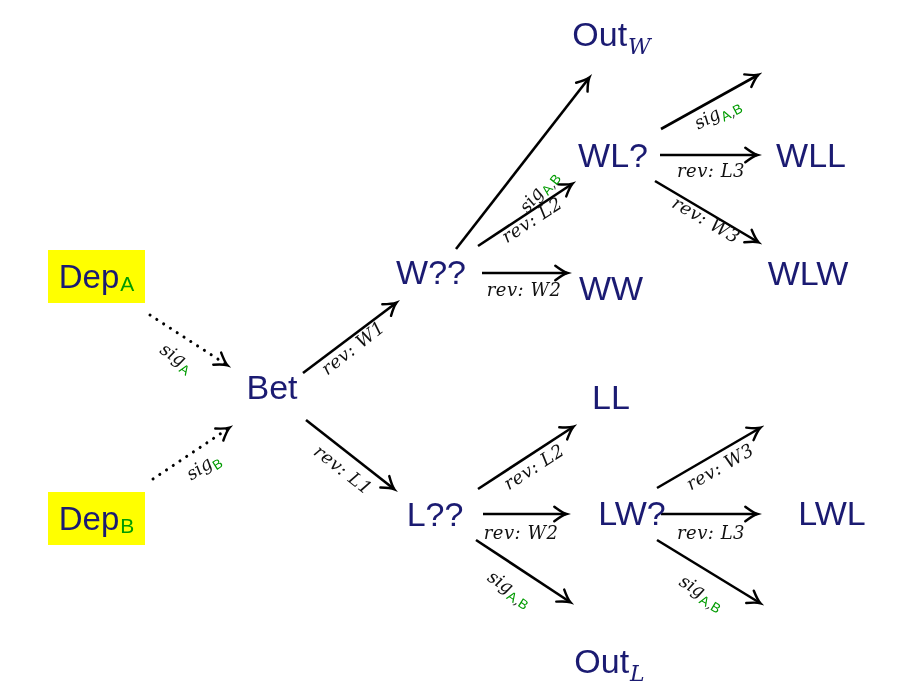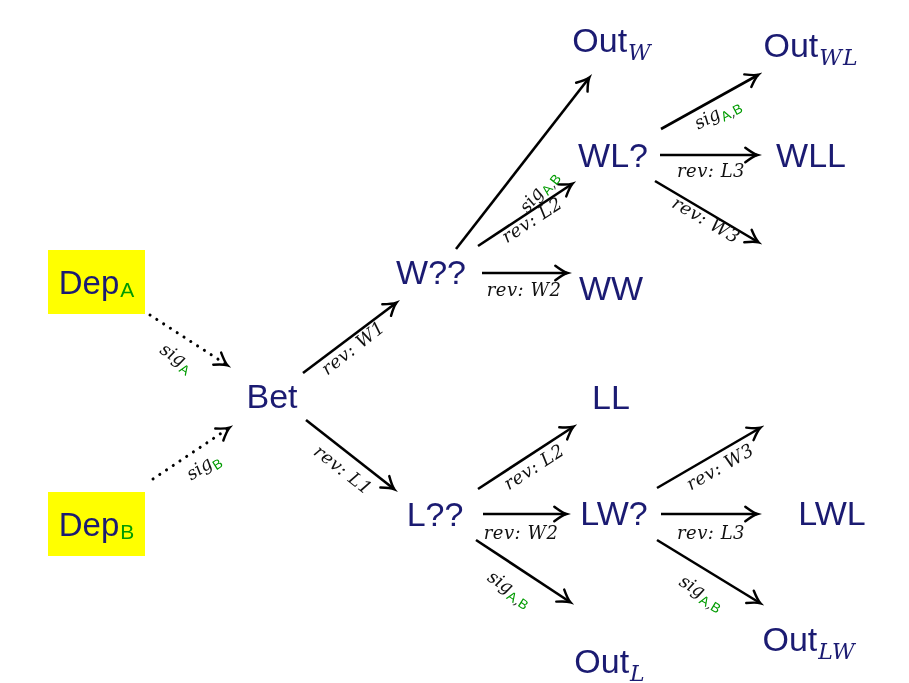--- a/index.html
+++ b/index.html
@@ -11,21 +11,21 @@
 
   .node {
     position:absolute; transform:translate(-50%,-50%);
     color:#1b1b72; white-space:nowrap; line-height:1;
   }
   .nmain { font-size:34px; }
   .nsub  { font-size:22px; position:relative; top:8px; margin-left:1px; letter-spacing:1px; }
   .math-sub { font-family:"DejaVu Serif", serif; font-style:italic; }
 
   .dep {
-    transform:none; background:#ffff00; width:97px; height:64px;
+    transform:none; background:#ffff00; width:97px; height:53px;
     display:flex; align-items:center; justify-content:center;
   }
   .dep .nmain { font-size:33px; }
   .dep .nsub  { font-size:21px; color:#009b00; top:7px; letter-spacing:0; }
 
   .elabel {
     position:absolute; white-space:nowrap; line-height:1;
     transform:translate(-50%,-50%) rotate(var(--rot,0deg));
   }
   .rev { font-family:"DejaVu Serif", serif; font-style:italic; font-size:18px; color:#111111; letter-spacing:0.5px; }
@@ -66,60 +66,57 @@
 
   <div class="node dep" style="left:48px;top:250px">
     <span class="nmain">Dep</span>
       <span class="nsub">A</span>
   </div>
   <div class="node dep" style="left:48px;top:492px">
     <span class="nmain">Dep</span>
       <span class="nsub">B</span>
   </div>
 
-  <div class="node" style="left:272px;top:396px">
+  <div class="node" style="left:272px;top:387px">
     <span class="nmain">Bet</span>
   </div>
 
   <div class="node" style="left:431px;top:272px">
     <span class="nmain">W??</span>
   </div>
-  <div class="node" style="left:612px;top:40px">
+  <div class="node" style="left:612px;top:34px">
     <span class="nmain">Out</span><span class="nsub math-sub">W</span>
   </div>
   <div class="node" style="left:613px;top:155px">
     <span class="nmain">WL?</span>
-  </div>
-  <div class="node" style="left:811px;top:45px">
-    <span class="nmain">Out</span><span class="nsub math-sub">WL</span>
   </div>
   <div class="node" style="left:811px;top:155px">
     <span class="nmain">WLL</span>
   </div>
   <div class="node" style="left:611px;top:288px">
     <span class="nmain">WW</span>
+  </div>
+  <div class="node" style="left:808px;top:273px">
+    <span class="nmain">WLW</span>
   </div>
 
   <div class="node" style="left:611px;top:397px">
     <span class="nmain">LL</span>
   </div>
   <div class="node" style="left:435px;top:514px">
     <span class="nmain">L??</span>
   </div>
-  <div class="node" style="left:614px;top:513px">
+  <div class="node" style="left:632px;top:513px">
     <span class="nmain">LW?</span>
   </div>
   <div class="node" style="left:832px;top:513px">
     <span class="nmain">LWL</span>
   </div>
   <div class="node" style="left:610px;top:661px">
     <span class="nmain">Out</span><span class="nsub math-sub">L</span>
-  </div>
-  <div class="node" style="left:809px;top:639px">
-    <span class="nmain">Out</span><span class="nsub math-sub">LW</span>
   </div>
 
   <div class="elabel" style="left:177px;top:357px;--rot:33deg">
     <span class="sig-prefix">sig</span><span class="sig-sub">A</span>
   </div>
   <div class="elabel" style="left:203px;top:466px;--rot:-33deg">
     <span class="sig-prefix">sig</span><span class="sig-sub">B</span>
   </div>
 
   <div class="elabel rev" style="left:353px;top:348px;--rot:-38deg">rev: W1</div>

